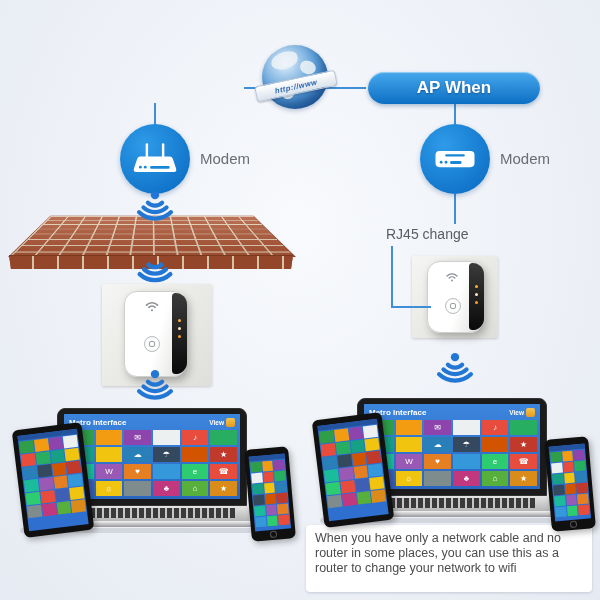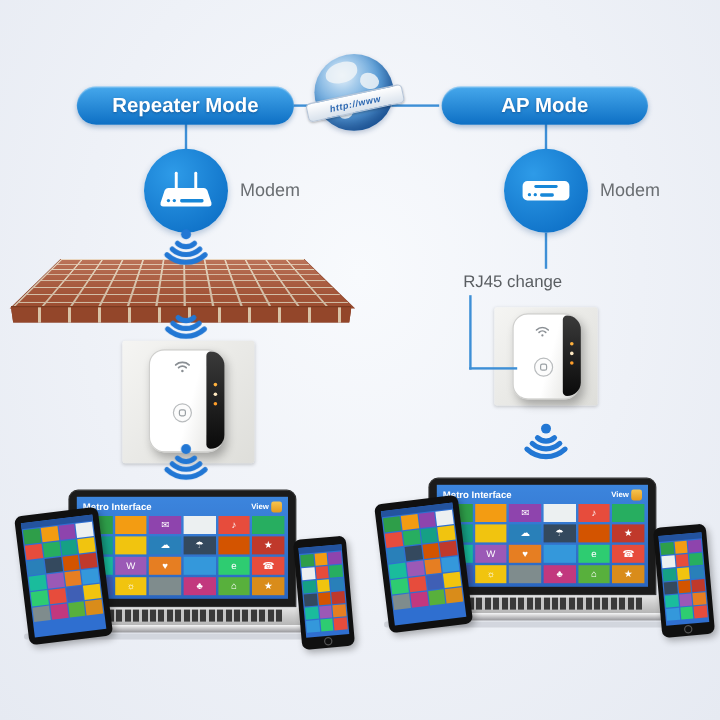--- a/index.html
+++ b/index.html
@@ -130,22 +130,21 @@
   <div class="cline" style="left:454px;top:103px;width:2px;height:22px;"></div>
 
   <div class="globe">
     <div class="g-sphere"></div>
     <div class="land l1"></div>
     <div class="land l2"></div>
     <div class="land l3"></div>
     <div class="ribbon">http://www</div>
   </div>
 
-  <div class="pill" style="left:64px;top:72px;width:181px;">Repeater Mode</div>
-  <div class="pill" style="left:368px;top:72px;width:172px;">AP Mode</div>
+  <div class="pill" style="left:368px;top:72px;width:172px;">AP When</div>
 
   <div class="node" style="left:120px;top:124px;">
     <svg width="52" height="40" viewBox="0 0 64 48">
       <line x1="22" y1="6" x2="22" y2="21" stroke="#fff" stroke-width="3" stroke-linecap="round"></line>
       <line x1="42" y1="6" x2="42" y2="21" stroke="#fff" stroke-width="3" stroke-linecap="round"></line>
       <path d="M14 21 L50 21 Q53 21 54 24 L58 36 Q59 40 55 40 L9 40 Q5 40 6 36 L10 24 Q11 21 14 21 Z" fill="#fff"></path>
       <circle cx="14" cy="34" r="1.7" fill="#1787d8"></circle>
       <circle cx="20" cy="34" r="1.7" fill="#1787d8"></circle>
       <rect x="26" y="32.5" width="24" height="3.5" rx="1.5" fill="#1787d8"></rect>
     </svg>
@@ -445,14 +444,15 @@
             <div class="tile" style="background: rgb(230, 126, 34);"></div>
             <div class="tile" style="background: rgb(52, 152, 219);"></div>
             <div class="tile" style="background: rgb(46, 204, 113);"></div>
             <div class="tile" style="background: rgb(231, 76, 60);"></div>
           </div>
       </div>
       <div class="home"></div>
     </div>
   </div>
 
+  <div class="desc" style="left:306px;top:525px;width:268px;height:55px;">When you have only a network cable and no router in some places, you can use this as a router to change your network to wifi</div>
 
 </div>
 
 </body></html>

